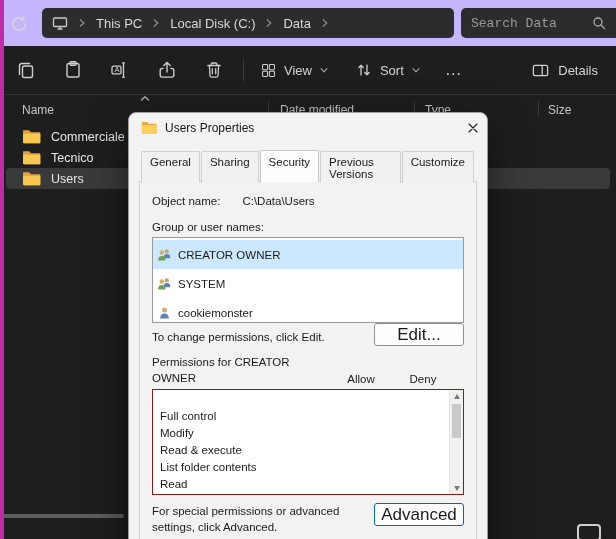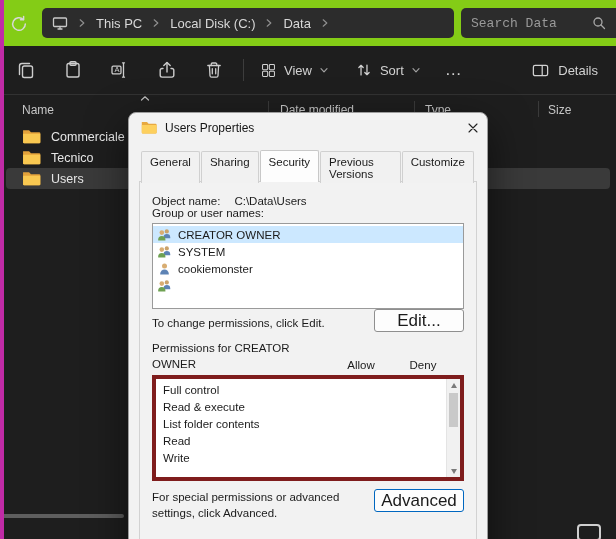--- a/index.html
+++ b/index.html
@@ -5,21 +5,21 @@
   *{box-sizing:border-box;margin:0;padding:0}
   html,body{width:616px;height:539px;overflow:hidden;background:#1e1e1e;
     font-family:"Liberation Sans",sans-serif;-webkit-font-smoothing:antialiased}
   .stage{position:relative;width:616px;height:539px;color:#d6d6d6}
   button{background:none;border:none;color:inherit;font:inherit;cursor:default;padding:0}
 
   
   .edge-strip{position:absolute;left:0;top:0;width:4px;height:539px;background:#c02ba6;z-index:30}
 
   
-  .topbar{position:absolute;left:0;top:0;width:616px;height:46px;background:#84cc16}
+  .topbar{position:absolute;left:0;top:0;width:616px;height:46px;background:#c4b5fd}
   .refresh-btn{position:absolute;left:7px;top:12px;width:24px;height:24px;display:flex;
     align-items:center;justify-content:center;color:#d8d8d8}
   .addressbar{position:absolute;left:42px;top:8px;width:412px;height:30px;background:#2c2c2c;
     border-radius:5px;display:flex;align-items:center;padding:0 10px;gap:9px;font-size:13px;color:#d8d8d8}
   .abicon{display:flex;color:#c9c9c9}
   .chev{display:flex;color:#8f8f8f}
   .crumb{white-space:nowrap}
   .searchbox{position:absolute;left:461px;top:8px;width:155px;height:30px;background:#2c2c2c;
     border-radius:5px 0 0 5px;display:flex;align-items:center;padding:0 10px}
   .search-input{flex:1;background:transparent;border:none;outline:none;color:#d0d0d0;
@@ -68,37 +68,37 @@
   .dlg-close{margin-left:auto;width:28px;height:26px;display:flex;align-items:center;
     justify-content:center;color:#222}
   .tabs{display:flex;padding:7px 12px 0 12px;position:relative;z-index:2}
   .tab{padding:4px 8px 3px;font-size:11.5px;color:#1b1b1b;background:#f1f1f1;
     border:1px solid #d0d0d0;border-bottom:none;margin-right:1px;border-radius:2px 2px 0 0;
     position:relative;top:1px}
   .tab.active{background:#fdfdfd;top:0;padding-top:5px;z-index:3;border-color:#c8c8c8}
   .panel{margin:0 10px;border:1px solid #d2d2d2;background:#f2f2f2;padding:12px;height:412px;
     position:relative;top:-1px}
 
-  .objrow{display:flex;gap:14px;margin:1px 0 0}
+  .objrow{display:flex;gap:22px;margin:1px 0 14px}
   .grouplabel{margin-bottom:4px}
   .listbox{background:#fff;border:1px solid #9a9a9a;height:86px;overflow:hidden;padding-top:2px}
-  .prow{display:flex;align-items:center;gap:6px;height:17px;padding:0 4px;white-space:nowrap}
+  .prow{display:flex;align-items:center;gap:6px;height:29px;padding:0 4px;white-space:nowrap}
   .prow.selected{background:#cce8ff}
   .picon{display:flex;flex:0 0 auto}
   .editrow{display:flex;align-items:center;}
   .edit-note{padding-top:5px}
   .btn{width:90px;height:23px;background:#fdfdfd;border:1px solid #8f8f8f;border-radius:3px;
     font-size:17px;color:#1b1b1b;display:flex;align-items:center;justify-content:center;
     margin-left:auto;flex:0 0 auto}
   .btn.accent{border-color:#0067c0}
   .permhead{display:flex;align-items:flex-end;margin-top:9px}
   .permtitle{width:178px;line-height:1.35}
   .colword{width:62px;text-align:center;padding-bottom:1px}
-  .permlist{position:relative;background:#fff;border:4px solid #7f1d1d;height:106px;
-    margin-top:3px;padding:5px 16px 0 7px;overflow:hidden}
+  .permlist{position:relative;background:#fff;border:1px solid #7f1d1d;height:106px;
+    margin-top:3px;padding:20px 16px 0 7px;overflow:hidden}
   .permrow{height:17px;white-space:nowrap}
   .vscroll{position:absolute;right:0;top:0;bottom:0;width:14px;background:#f1f1f1;
     border-left:1px solid #e4e4e4}
   .varrow{position:absolute;left:0;width:14px;height:12px;display:flex;align-items:center;justify-content:center}
   .varrow.up{top:0}.varrow.down{bottom:0}
   .tri-up{width:0;height:0;border-left:3.5px solid transparent;border-right:3.5px solid transparent;
     border-bottom:5px solid #7a7a7a}
   .tri-down{width:0;height:0;border-left:3.5px solid transparent;border-right:3.5px solid transparent;
     border-top:5px solid #7a7a7a}
   .vthumb{position:absolute;left:2px;right:2px;top:14px;height:34px;background:#c9c9c9}
@@ -364,20 +364,21 @@
       </div>
 
       <div class="permhead">
         <span class="permtitle">Permissions for CREATOR OWNER</span>
         <span class="colword">Allow</span>
         <span class="colword">Deny</span>
       </div>
 
       <div class="permlist">
         <div class="permrow">Full control</div>
+        <div class="permrow">Modify</div>
         <div class="permrow">Read &amp; execute</div>
         <div class="permrow">List folder contents</div>
         <div class="permrow">Read</div>
         <div class="permrow">Write</div>
         <div class="vscroll">
           <span class="varrow up">
               <span class="tri-up"></span>
             </span>
           <span class="vthumb"></span>
           <span class="varrow down">

